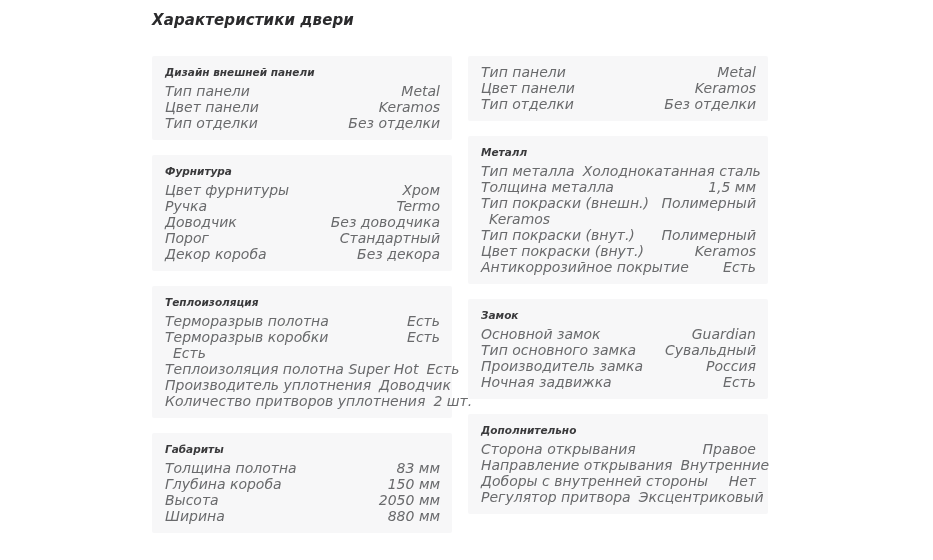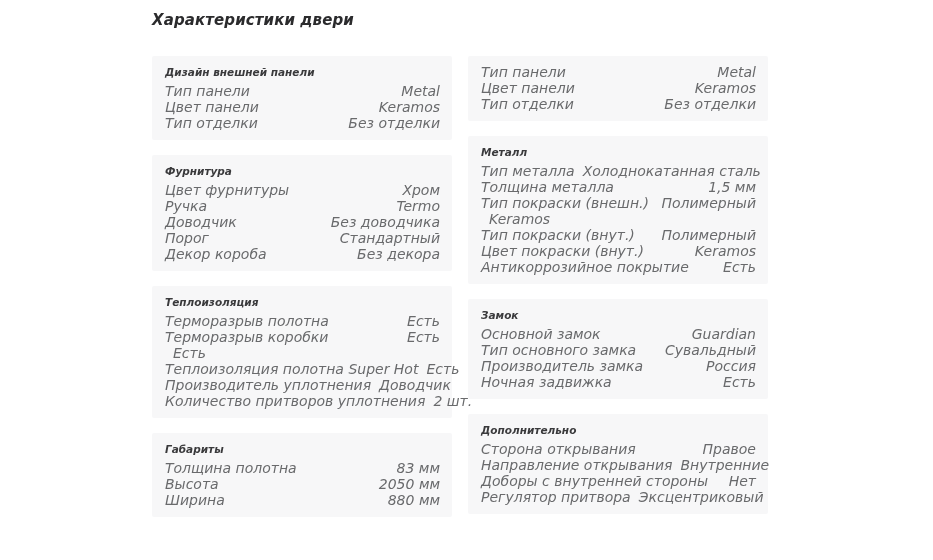--- a/index.html
+++ b/index.html
@@ -125,20 +125,24 @@
             <span class="value">2 шт.</span>
           </div>
         </section>
         <section class="card">
           <h3>Габариты</h3>
           <div class="row">
             <span class="label">Толщина полотна</span>
             <span class="value">83 мм</span>
           </div>
           <div class="row">
+            <span class="label">Глубина короба</span>
+            <span class="value">150 мм</span>
+          </div>
+          <div class="row">
             <span class="label">Высота</span>
             <span class="value">2050 мм</span>
           </div>
           <div class="row">
             <span class="label">Ширина</span>
             <span class="value">880 мм</span>
           </div>
         </section>
       </div>
     <div class="spec-column">

